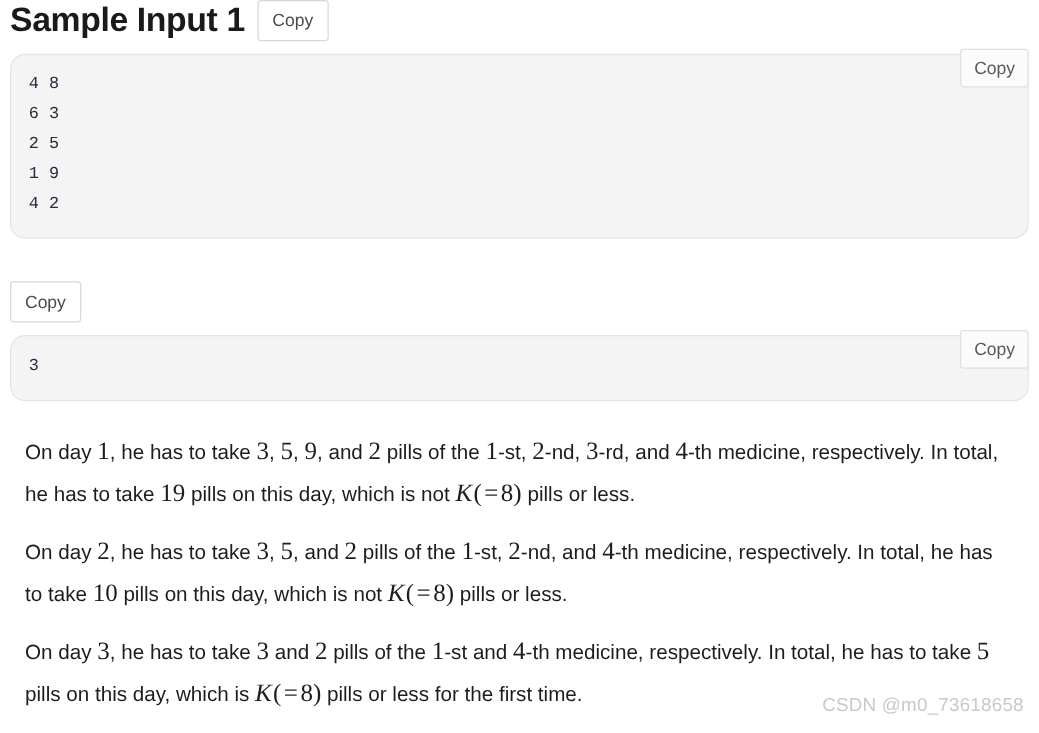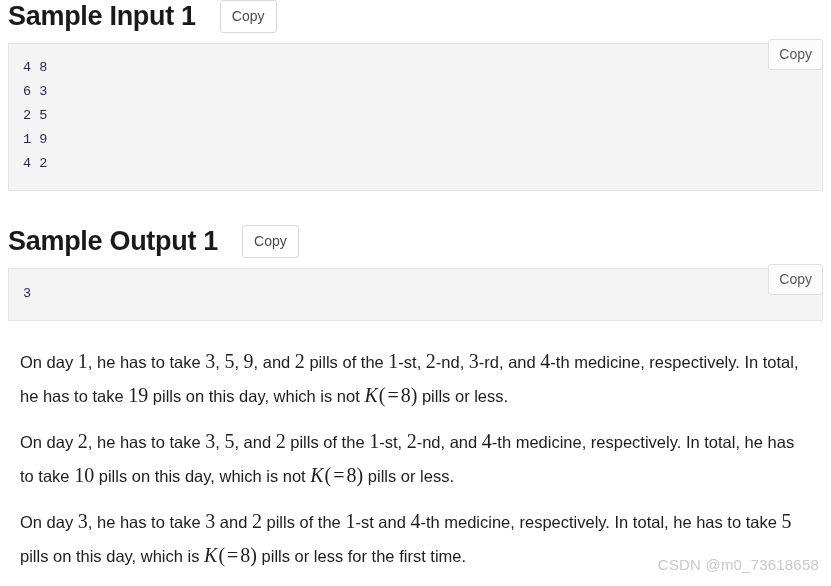--- a/index.html
+++ b/index.html
@@ -20,21 +20,21 @@
   .page {
     padding: 0 8px;
     box-sizing: border-box;
     width: 831px;
   }
 
   
   .section-head {
     display: flex;
     align-items: center;
-    gap: 24px;
+    gap: 10px;
   }
   .section-title {
     font-size: 27px;
     font-weight: bold;
     letter-spacing: -0.3px;
     color: #1a1a1a;
     line-height: 1.1;
     white-space: nowrap;
   }
   .btn-copy {
@@ -51,21 +51,21 @@
 
   
   .pre-wrap {
     position: relative;
     margin-top: 10px;
   }
   pre.code-block {
     margin: 0;
     background: #f4f4f4;
     border: 1px solid #e4e4e4;
-    border-radius: 0;
+    border-radius: 12px;
     font-family: "Liberation Mono", "DejaVu Sans Mono", monospace;
     font-size: 13.5px;
     line-height: 24px;
     color: #2a2a44;
     padding: 12px 14px 14px 14px;
     white-space: pre;
     overflow: hidden;
     box-sizing: border-box;
   }
   pre.tall { min-height: 148px; }
@@ -137,21 +137,20 @@
   <div class="pre-wrap">
     <pre class="code-block tall">4 8
 6 3
 2 5
 1 9
 4 2</pre>
     <button class="btn-copy-inner">Copy</button>
   </div>
 
   <div class="section-head" style="margin-top:34px;">
-    <span class="section-title">Sample Output 1</span>
     <button class="btn-copy">Copy</button>
   </div>
 
   <div class="pre-wrap">
     <pre class="code-block short">3</pre>
     <button class="btn-copy-inner">Copy</button>
   </div>
 
   <div class="explain">
 

